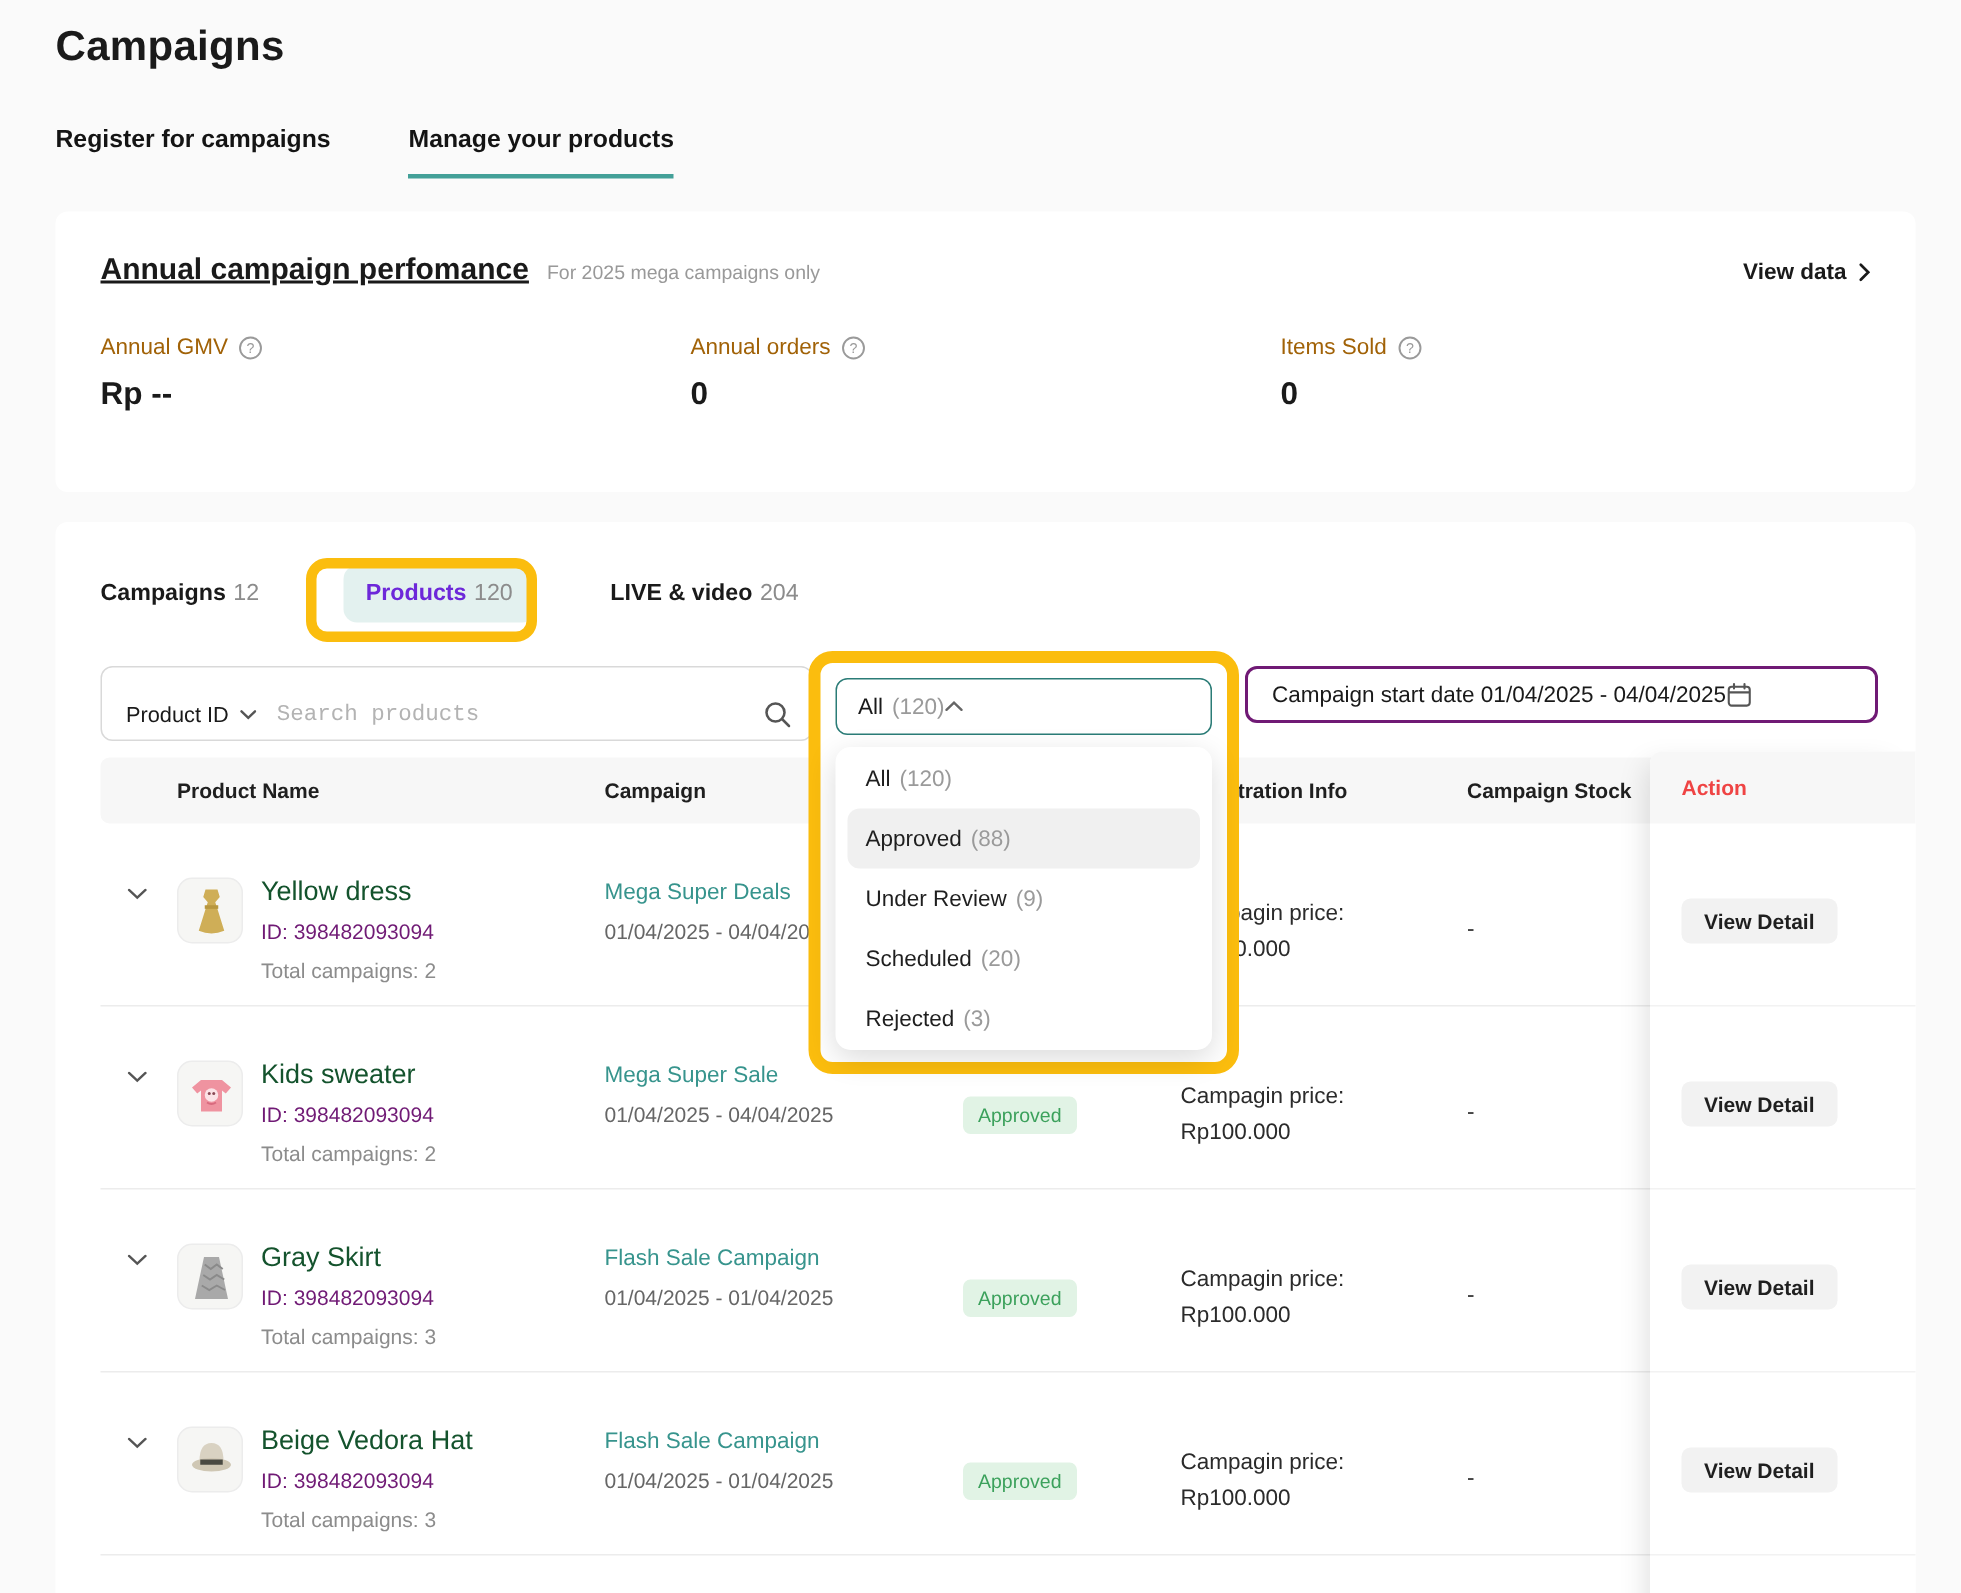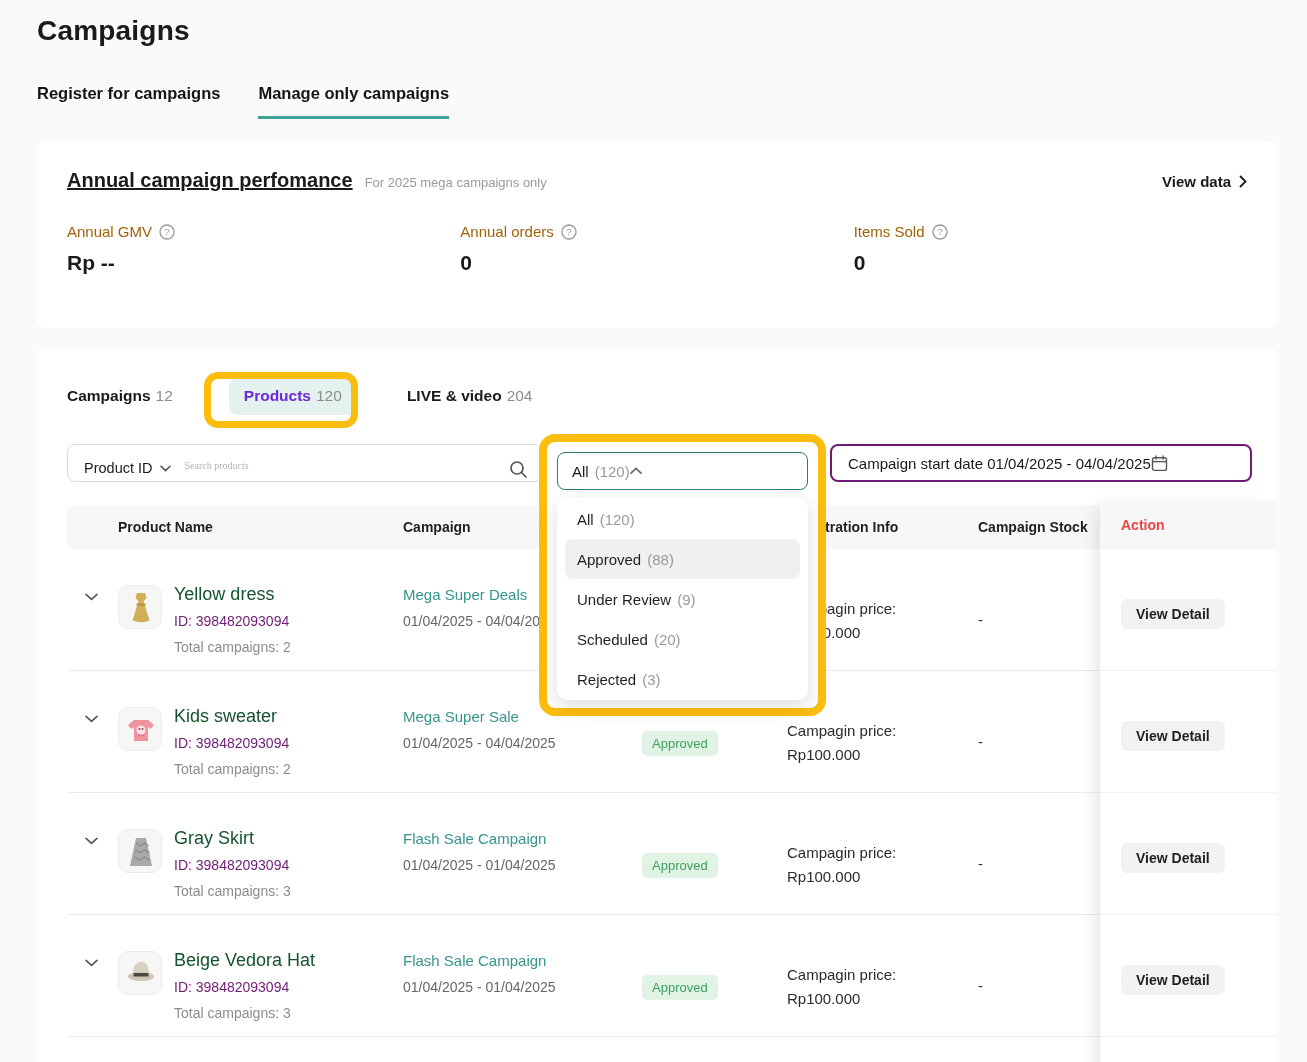--- a/index.html
+++ b/index.html
@@ -5,21 +5,21 @@
   * { margin:0; padding:0; box-sizing:border-box; }
   html,body { width:1307px; height:1062px; }
   body {
     position:relative; overflow:hidden; background:#fafafa;
     font-family:"Liberation Sans", sans-serif; color:#1a1a1a;
   }
   .content { padding:0 30px 0 37px; }
 
   
   .page-title { font-size:28px; font-weight:700; letter-spacing:.2px; padding-top:15px; }
-  .top-tabs { display:flex; gap:38px; margin-top:37px; }
+  .top-tabs { display:flex; gap:52px; margin-top:37px; }
   .top-tab { font-size:16.5px; font-weight:700; padding-bottom:13px; cursor:pointer; color:#141414; }
   .top-tab.active { border-bottom:3px solid #43a098; }
 
   
   .card { background:#fff; border-radius:8px; width:1240px; }
   .perf-card { margin-top:22px; height:187px; padding:28px 30px; }
   .perf-head { display:flex; align-items:baseline; }
   .perf-title { font-size:20px; font-weight:700;text-decoration:underline; }
   .perf-sub { font-size:13px; color:#999; margin-left:12px; }
   .view-data { margin-left:auto; font-size:15px; font-weight:700; display:flex; align-items:center; gap:8px; cursor:pointer; }
@@ -35,23 +35,23 @@
   .lt-count { font-size:15.5px; color:#8c8c8c; margin-left:5px; }
   .tab-campaigns { display:flex; align-items:center; }
   .products-pill { margin-left:56px; background:#e3f1ef; border-radius:9px; height:38px; padding:0 15px; display:flex; align-items:center; cursor:pointer; }
   .products-pill .lt-label { color:#6d28d9; }
   .products-pill .lt-count { color:#8c8c8c; }
   .tab-live { display:flex; align-items:center; margin-left:50px; cursor:pointer; }
   .tab-campaigns { cursor:pointer; }
 
   
   .filter-row { position:relative; margin-top:28px; height:38px; }
-  .search-combo { position:absolute; left:0; top:0; width:475px; height:38px; border:1px solid #d9d9d9; border-radius:8px; background:#fff; display:flex; align-items:flex-start; padding:15px 13px 0 16px; }
+  .search-combo { position:absolute; left:0; top:0; width:475px; height:50px; border:1px solid #d9d9d9; border-radius:8px; background:#fff; display:flex; align-items:center; padding:15px 13px 0 16px; }
   .search-prefix { font-size:14.5px; color:#1a1a1a; display:flex; align-items:center; gap:7px; cursor:pointer; white-space:nowrap; }
-  .search-input { border:none; outline:none; flex:1; margin-left:14px; font-size:10px; font-family:Liberation Serif, serif; color:#7f1d1d; background:transparent; }
+  .search-input { border:none; outline:none; flex:1; margin-left:14px; font-size:15px; font-family:Liberation Mono, monospace; color:#7f1d1d; background:transparent; }
   .search-input::placeholder { color:#b3b3b3; }
   .date-field { position:absolute; left:763px; top:0; width:422px; height:38px; border:2px solid #701a75; border-radius:8px; background:#fff; display:flex; align-items:center; padding:0 13px 0 16px; cursor:pointer; }
   .date-text { font-size:15px; color:#1a1a1a; }
   .date-field svg { margin-left:auto; }
 
   
   .ptable { margin-top:23px; }
   .tgrid { display:grid; grid-template-columns:51px 285px 239px 145px 191px 123px 1fr; }
   .thead { background:#f7f7f7; border-radius:6px; height:44px; align-items:center; font-size:14px; font-weight:700; color:#1f1f1f; }
   .trow { height:122px; border-bottom:1px solid #ececec; }
@@ -94,21 +94,21 @@
 </style>
 </head>
 <body>
 
 <div class="content">
 
   <h1 class="page-title">Campaigns</h1>
 
   <div class="top-tabs">
     <div class="top-tab">Register for campaigns</div>
-    <div class="top-tab active">Manage only campaigns</div>
+    <div class="top-tab active">Manage your products</div>
   </div>
 
   <section class="card perf-card">
     <div class="perf-head">
       <span class="perf-title">Annual campaign perfomance</span>
       <span class="perf-sub">For 2025 mega campaigns only</span>
       <span class="view-data">
         <span>View data</span>
         <span class="icon">
           <svg width="8" height="13" viewBox="0 0 8 13">

